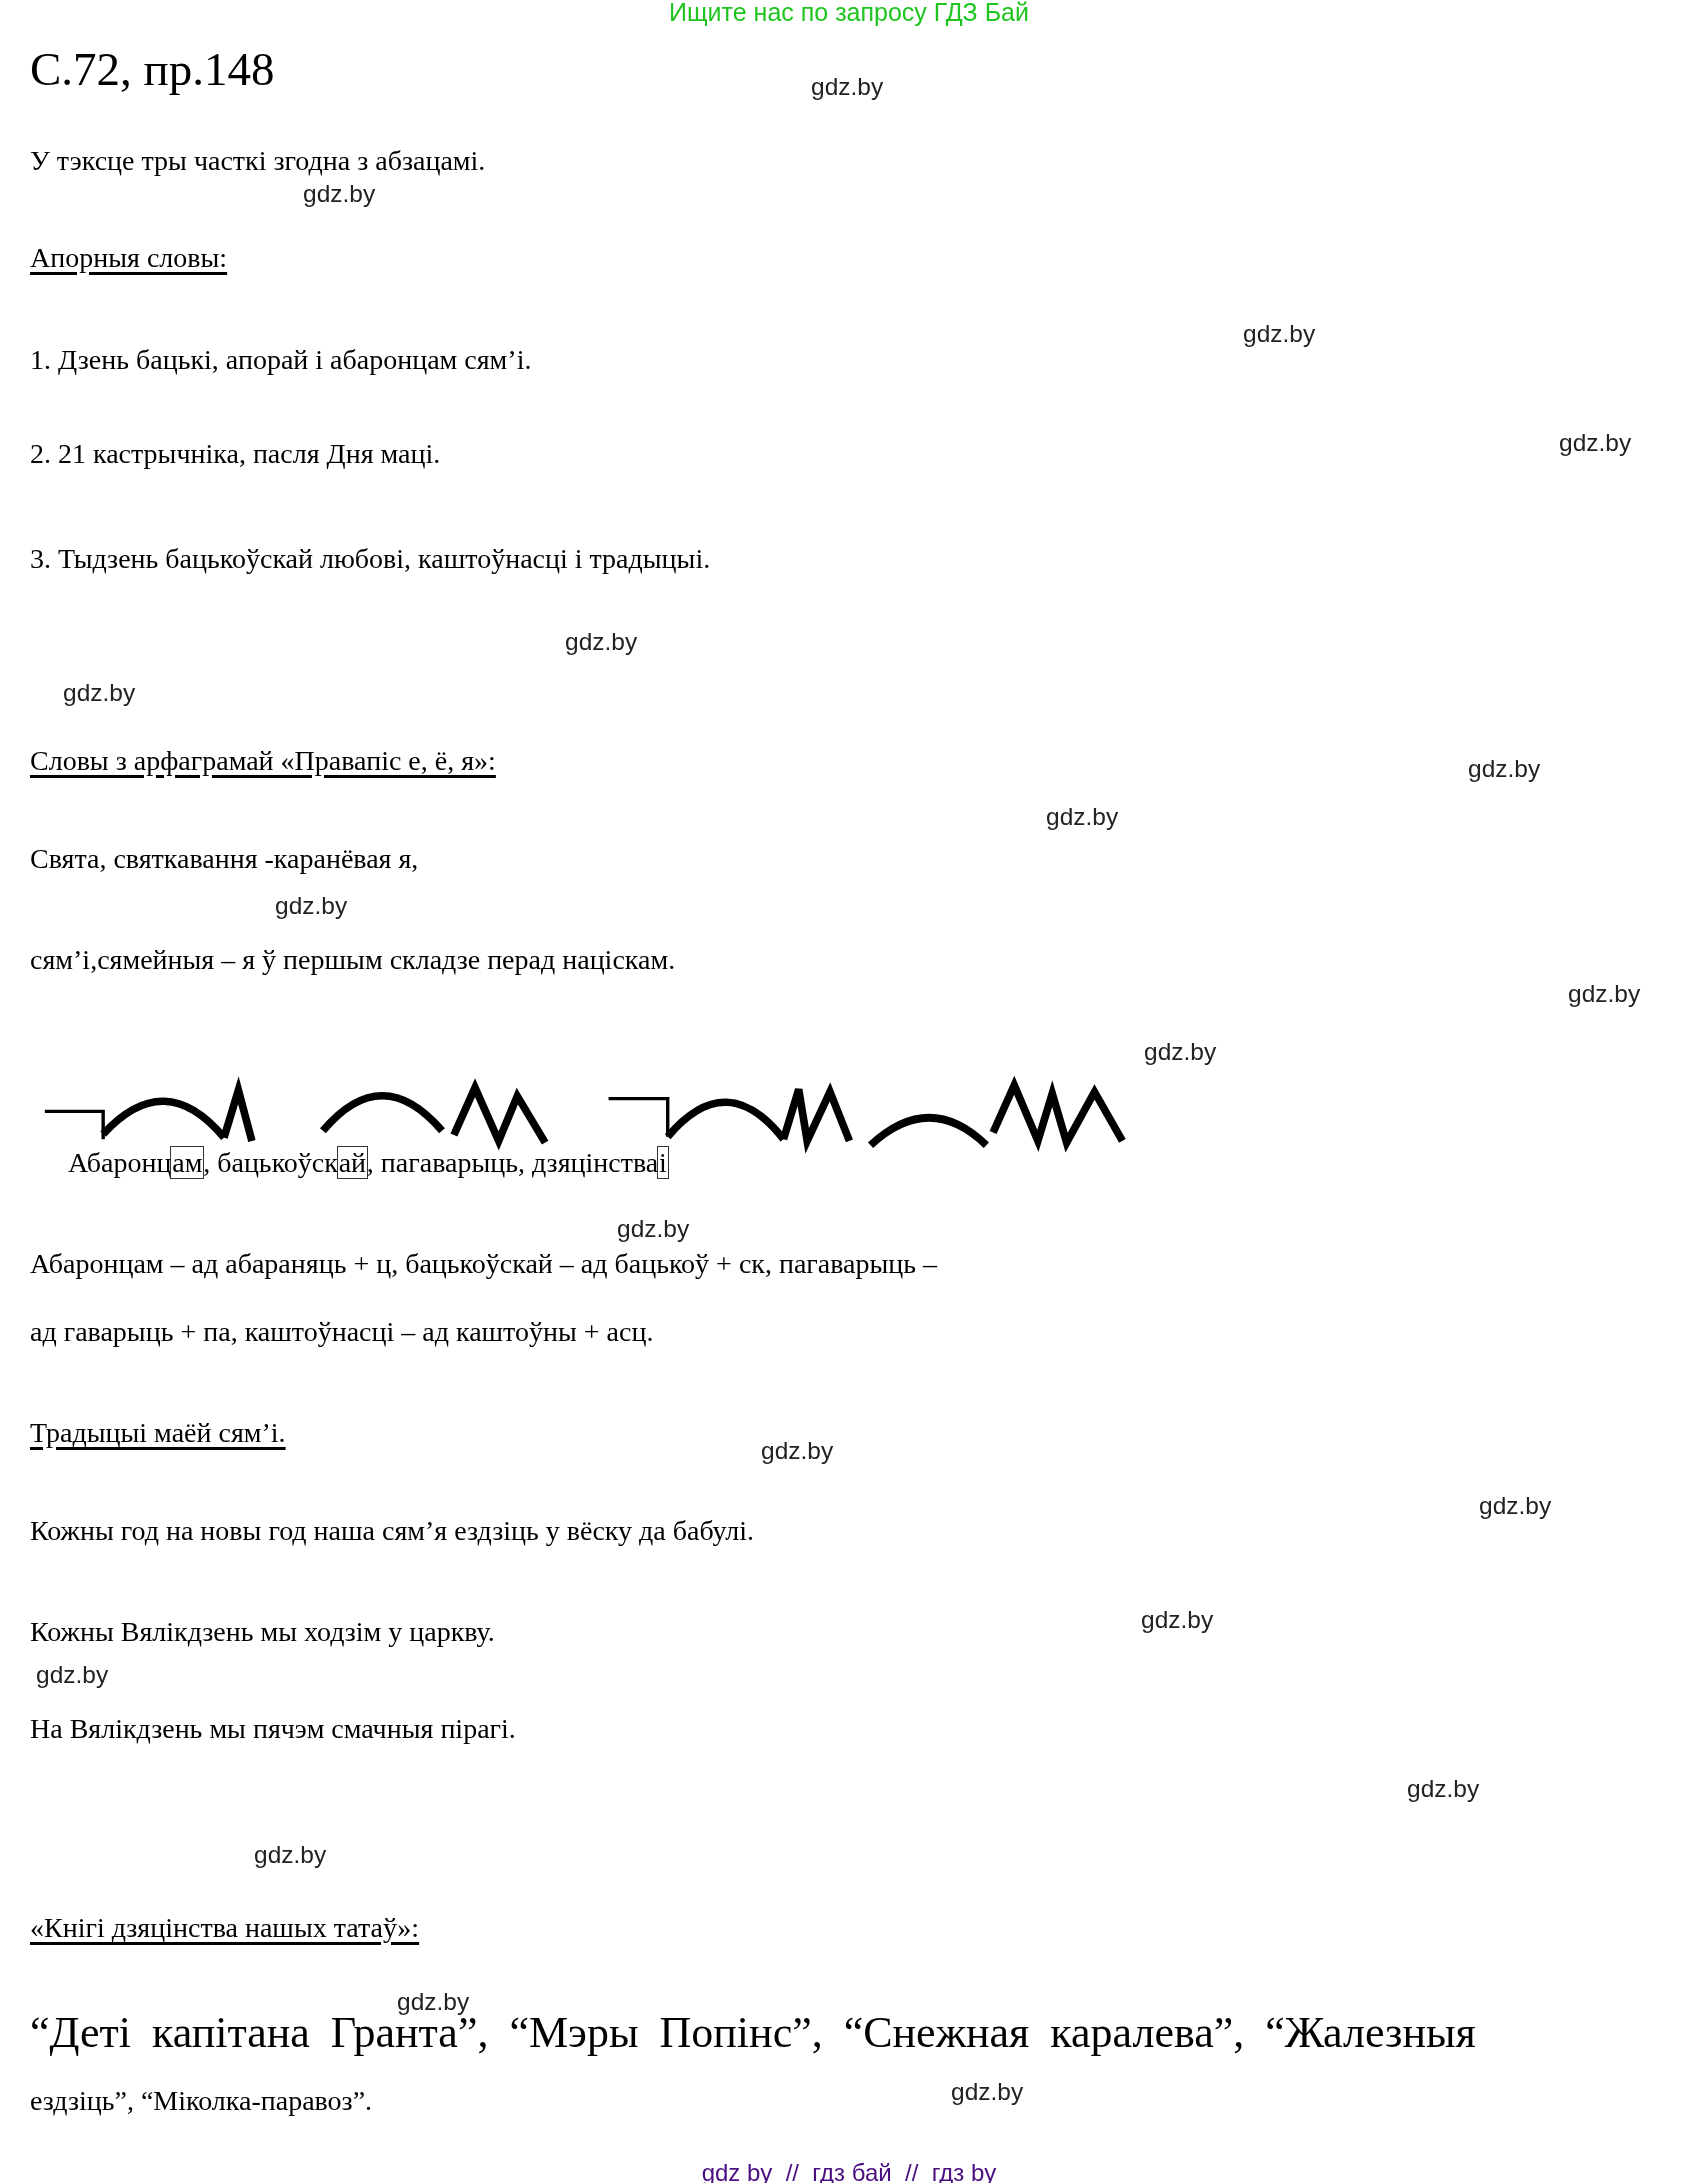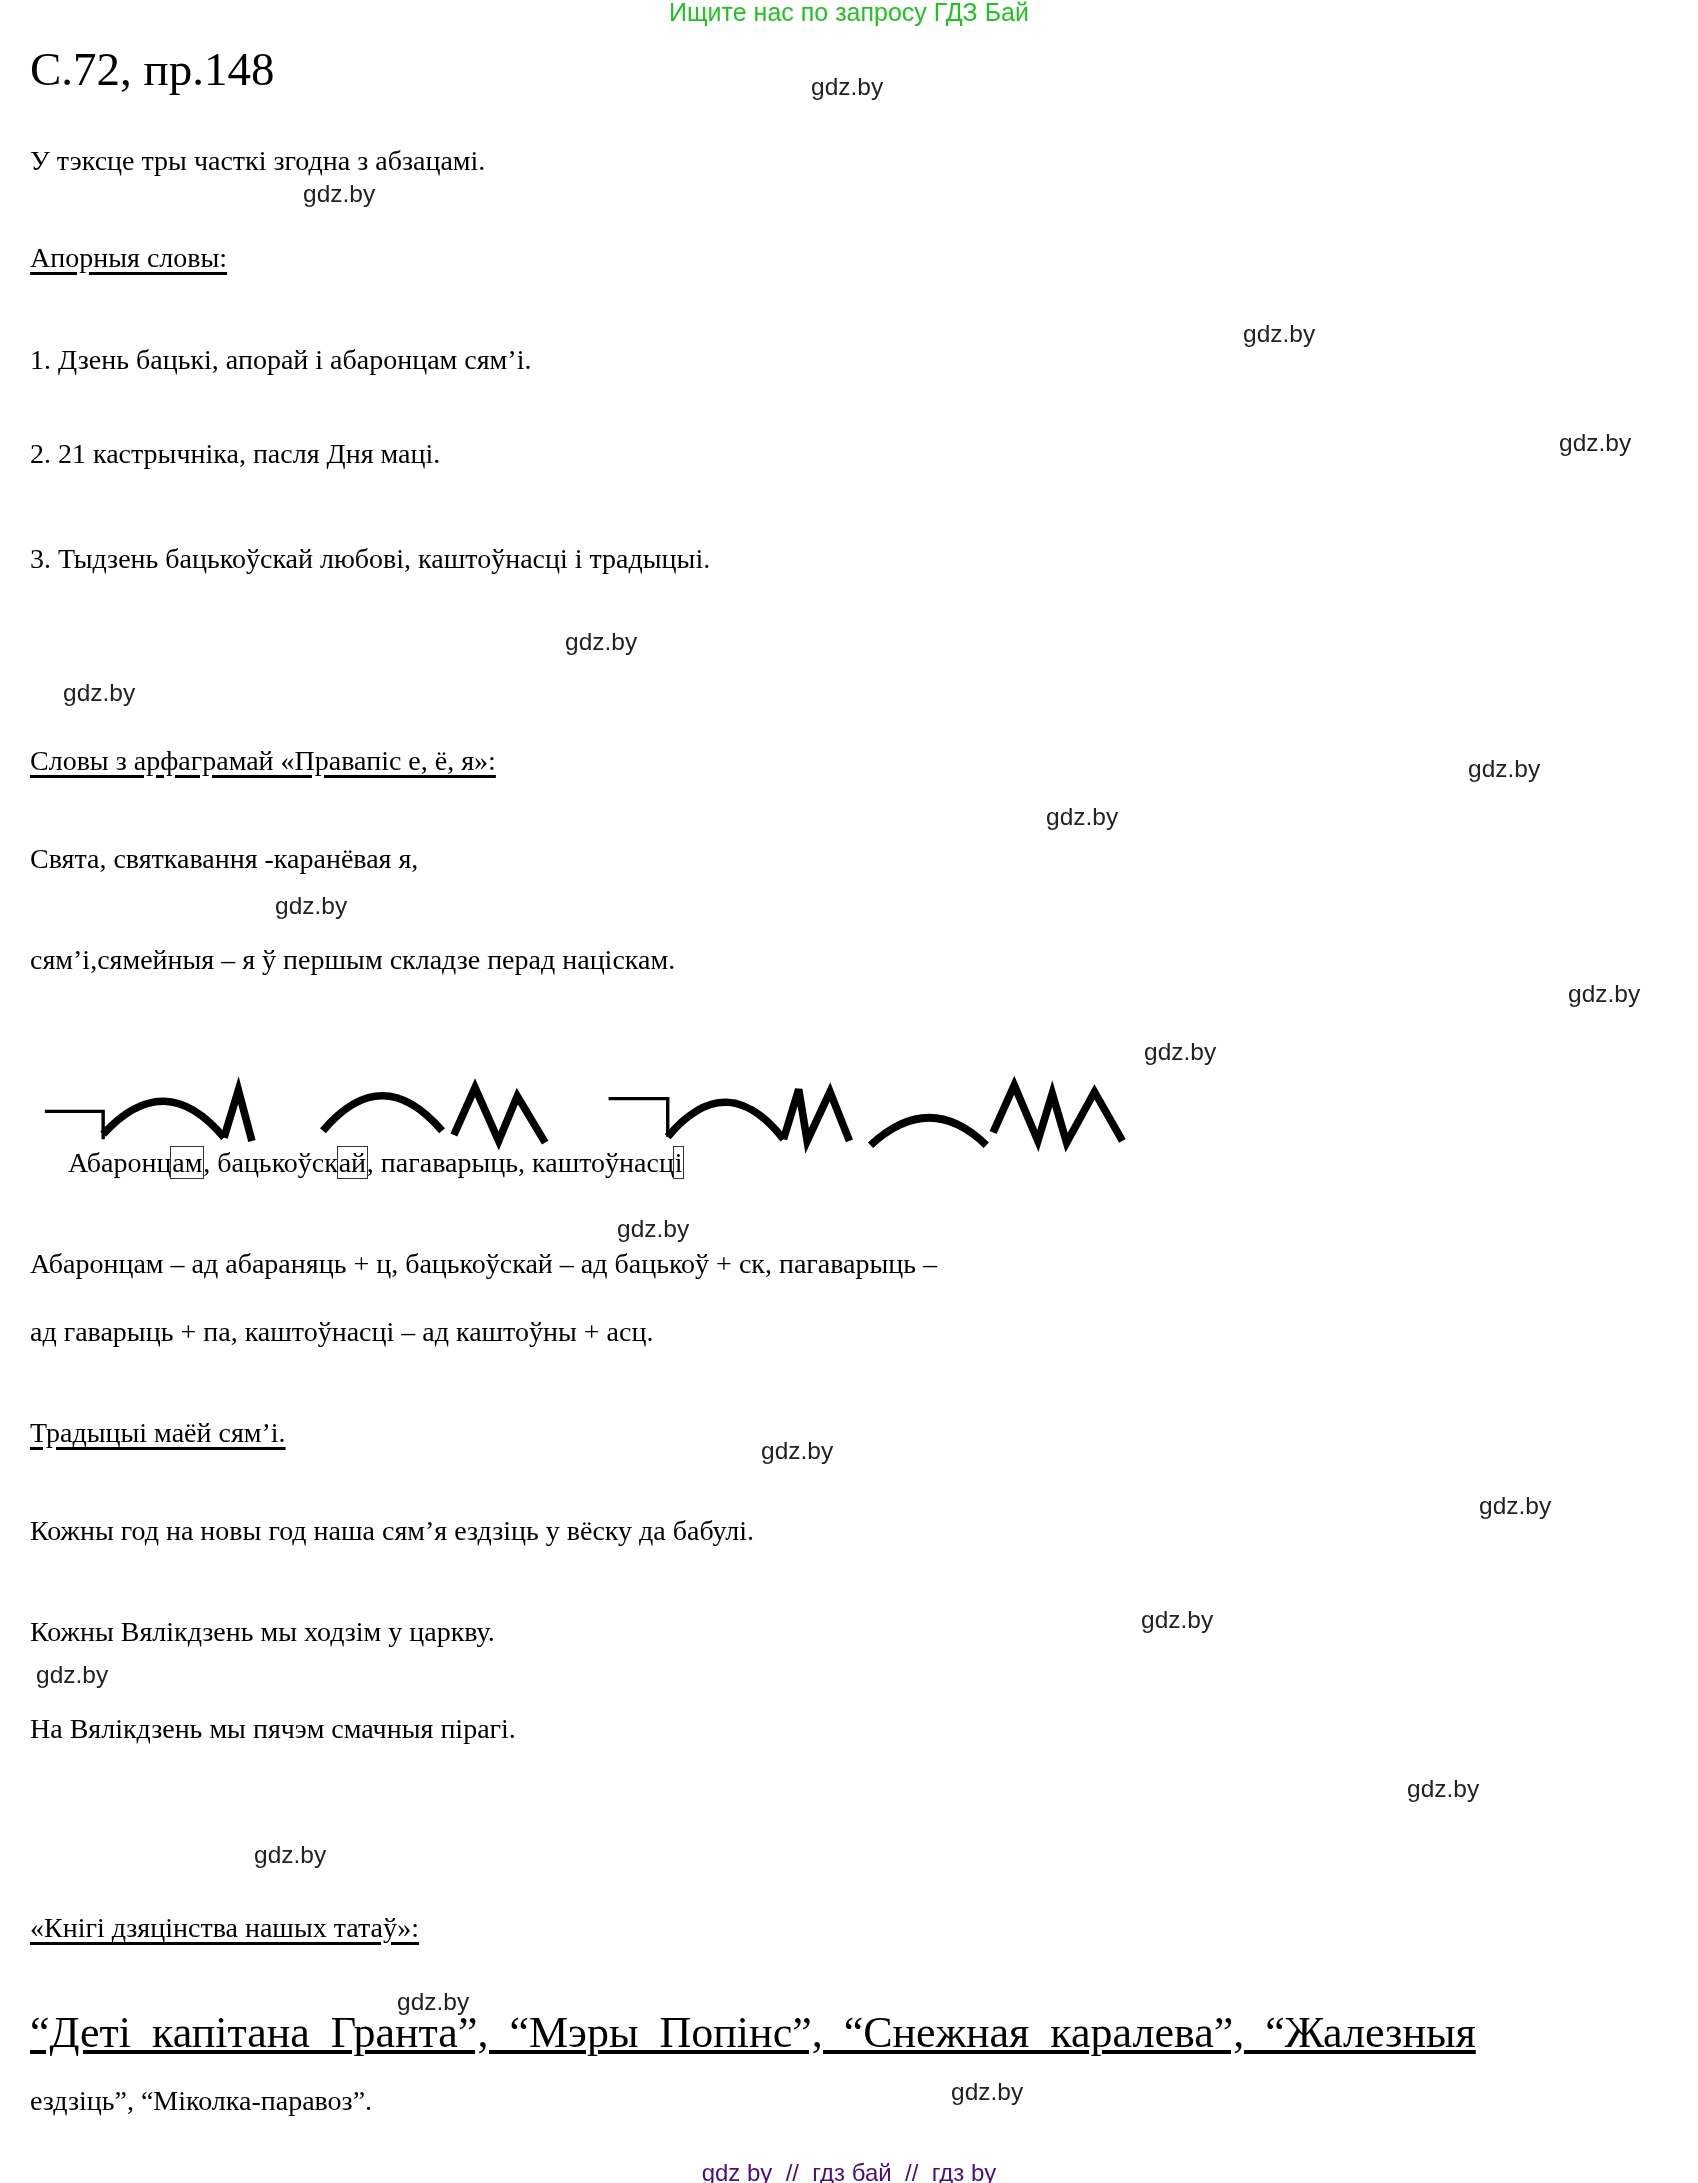--- a/index.html
+++ b/index.html
@@ -5,21 +5,21 @@
   html, body { margin: 0; padding: 0; background: #ffffff; }
   body { width: 1698px; height: 2183px; position: relative; overflow: hidden; }
   .serif { font-family: "Liberation Serif", "DejaVu Serif", serif; color: #000; }
   .sans { font-family: "Liberation Sans", "DejaVu Sans", sans-serif; }
   .line { position: absolute; left: 30px; font-size: 28px; line-height: 51px; white-space: nowrap; }
   .title { position: absolute; left: 30px; top: 42px; font-size: 47px; font-weight: normal; line-height: 54px; }
   .u { text-decoration: underline; text-decoration-thickness: 2.5px; text-underline-offset: 5px; }
   .top-banner { position: absolute; top: -1.7px; left: 0; width: 1698px; text-align: center; color: #1ec51e; font-size: 25px; line-height: 29px; }
   .footer { position: absolute; top: 2160px; left: 0; width: 1698px; text-align: center; color: #4a0e80; font-size: 24px; line-height: 25px; }
   .wm { position: absolute; font-size: 24.5px; color: #222; line-height: 27px; }
-  .justify { position: absolute; left: 30px; width: 1657px; font-size: 44px; line-height: 51px; text-align: justify; text-align-last: left; text-decoration: underline; }
+  .justify { position: absolute; left: 30px; width: 1657px; font-size: 44px; line-height: 51px; text-align: justify; text-align-last: left; }
   .morph { position: absolute; left: 0; top: 0; width: 1698px; height: 2183px; pointer-events: none; }
 </style>
 </head>
 <body>
 
 <div class="top-banner sans">Ищите нас по запросу ГДЗ Бай</div>
 
 <div class="title serif">С.72, пр.148</div>
 
 <div class="line serif" style="top:135px">У тэксце тры часткі згодна з абзацамі.</div>
@@ -55,21 +55,21 @@
     <path d="M1030,1355 Q1100,1290 1167,1355" stroke-width="9"></path>
 
     <polyline points="1175,1340 1200,1284 1228,1350 1245,1294 1262,1352 1295,1292 1328,1350" stroke-width="9"></polyline>
   </g>
 </svg>
 
 <div class="line serif" style="left:68px; top:1137px;">
   <span><span>Абаронц</span><span style="outline:1.7px solid #333; outline-offset:0px; padding:0 0.8px;">ам</span><span>,</span></span>
   <span><span>бацькоўск</span><span style="outline:1.7px solid #333; padding:0 0.8px;">ай</span><span>,</span></span>
   <span><span>пагаварыць</span><span>,</span></span>
-  <span><span>каштоўнасц</span><span style="outline:1.7px solid #333; padding:0 0.8px;">і</span></span>
+  <span><span>дзяцінства</span><span style="outline:1.7px solid #333; padding:0 0.8px;">і</span></span>
 </div>
 
 <div class="line serif" style="top:1238px">Абаронцам – ад абараняць + ц, бацькоўскай – ад бацькоў + ск, пагаварыць –</div>
 <div class="line serif" style="top:1306px">ад гаварыць + па, каштоўнасці – ад каштоўны + асц.</div>
 
 <div class="line serif u" style="top:1407px">Традыцыі маёй сям’і.</div>
 <div class="line serif" style="top:1505px">Кожны год на новы год наша сям’я ездзіць у вёску да бабулі.</div>
 <div class="line serif" style="top:1606px">Кожны Вялікдзень мы ходзім у царкву.</div>
 <div class="line serif" style="top:1703px">На Вялікдзень мы пячэм смачныя пірагі.</div>
 

